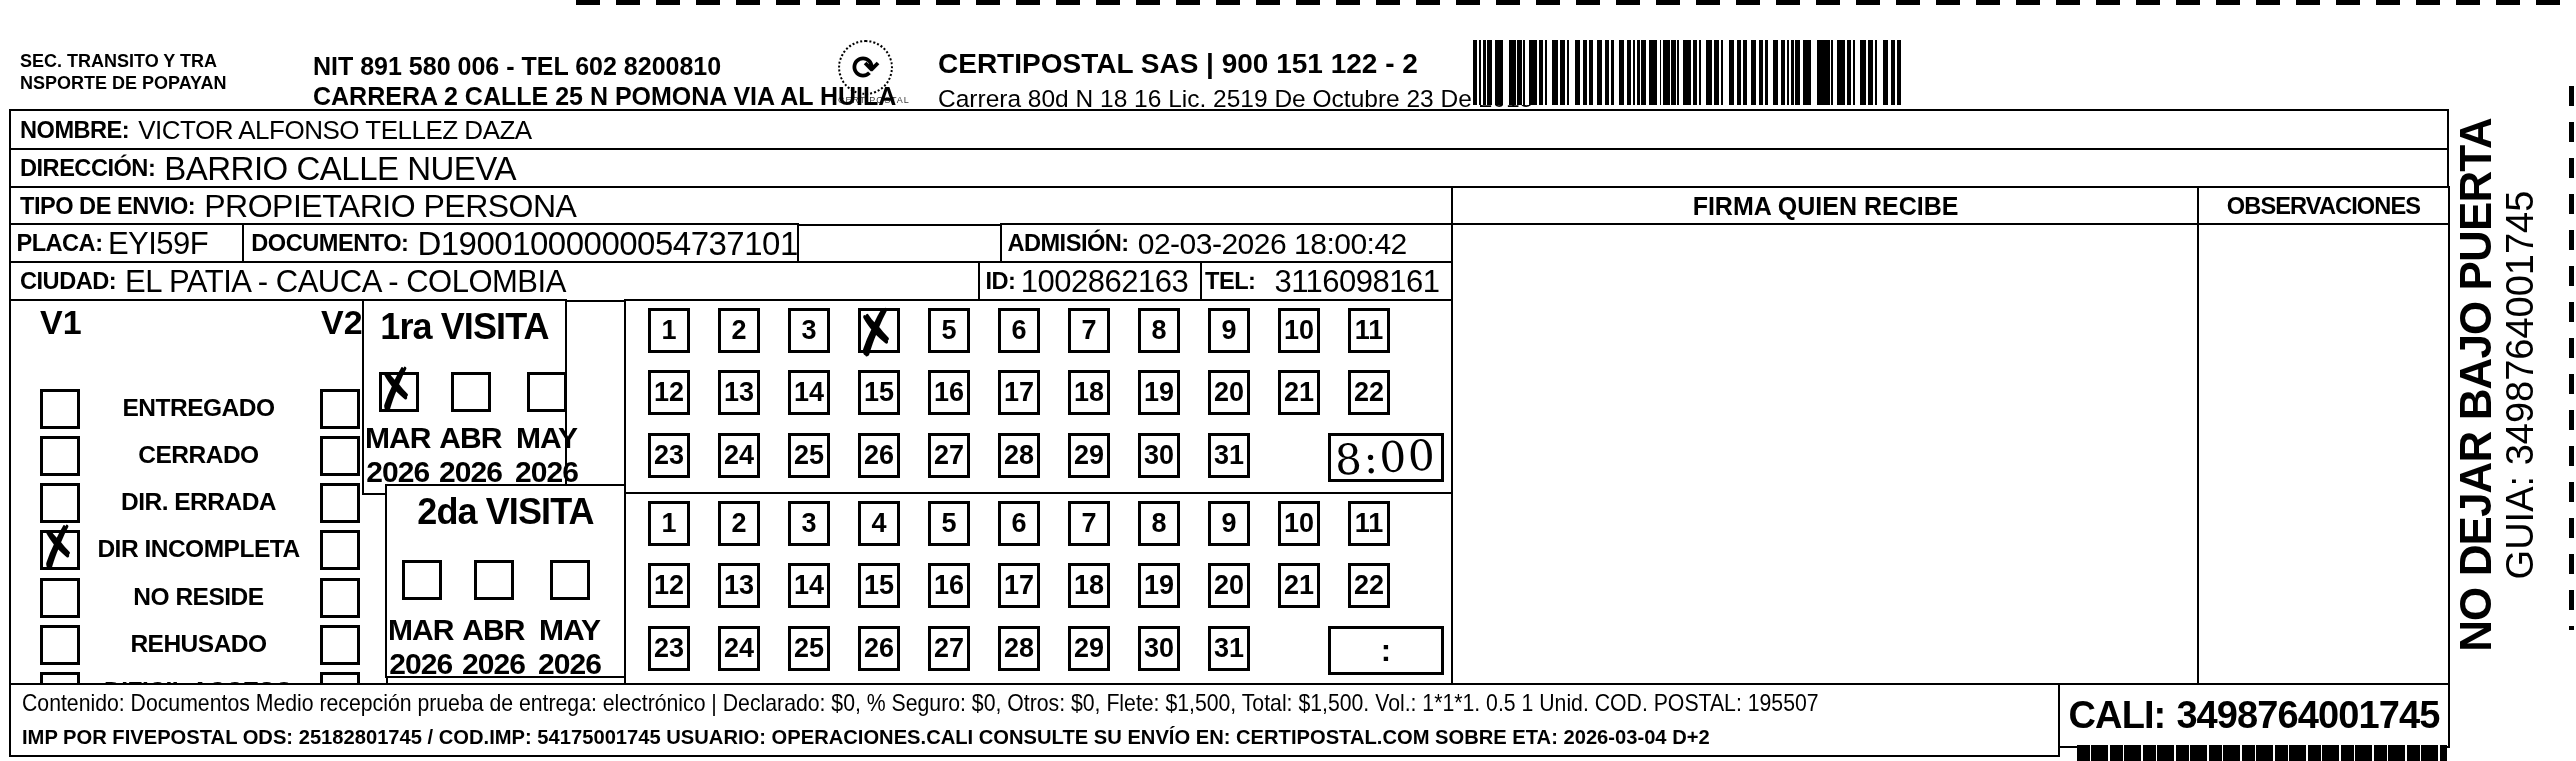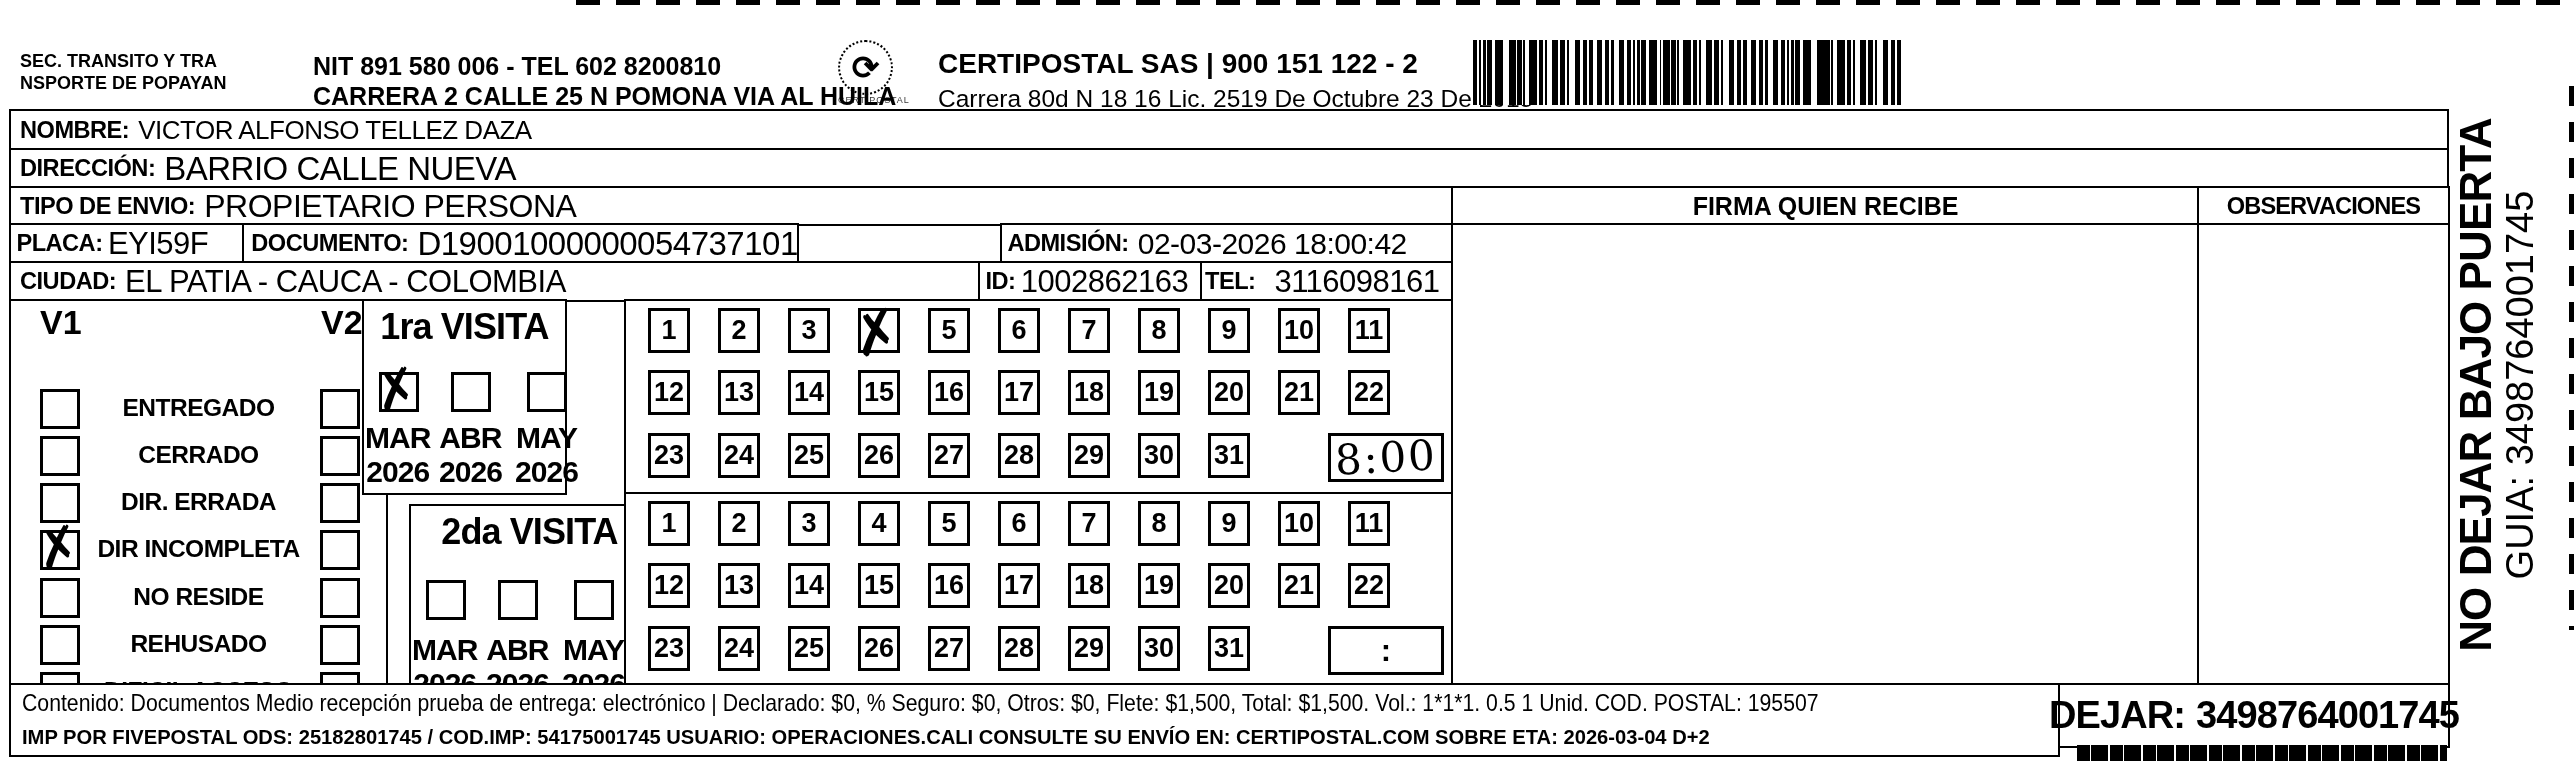--- a/index.html
+++ b/index.html
@@ -175,21 +175,21 @@
   <div class="vtitle">1ra VISITA</div>
 <span class="cb" style="left: 14.5px; top: 71px;">
       <span class="xmark">✗</span>
     </span>
     <div class="mlabel" style="left: -1.8px; top: 120px;">MAR<br>2026</div>
     <span class="cb" style="left: 87px; top: 71px;"></span>
     <div class="mlabel" style="left: 71px; top: 120px;">ABR<br>2026</div>
     <span class="cb" style="left: 163px; top: 71px;"></span>
     <div class="mlabel" style="left: 147px; top: 120px;">MAY<br>2026</div>
   </div>
-<div class="box" style="left:385px;top:504px;width:241px;height:194px;margin-left:24px;" id="visit-months-1">
+<div class="box" style="left:385px;top:484px;width:241px;height:194px;" id="visit-months-1">
   <div class="vtitle">2da VISITA</div>
 <span class="cb" style="left: 14.5px; top: 74px;"></span>
     <div class="mlabel" style="left: -1.8px; top: 127px;">MAR<br>2026</div>
     <span class="cb" style="left: 87px; top: 74px;"></span>
     <div class="mlabel" style="left: 71px; top: 127px;">ABR<br>2026</div>
     <span class="cb" style="left: 163px; top: 74px;"></span>
     <div class="mlabel" style="left: 147px; top: 127px;">MAY<br>2026</div>
   </div>
 
 <div class="box" style="left:624px;top:299px;width:830px;height:196px;" id="visit-grid-0">
@@ -278,21 +278,21 @@
   </div>
 
 <div class="box" style="left:1451px;top:223px;width:749px;height:463px;"></div>
 <div class="box" style="left:2197px;top:223px;width:253px;height:463px;"></div>
 
 <div class="box" style="left:9px;top:683px;width:2051px;height:74px;">
   <div class="abs footline" style="left:11px;top:5.4px;font-size:23.6px;font-weight:500;transform:scaleX(0.9);">Contenido: Documentos Medio recepción prueba de entrega: electrónico | Declarado: $0, % Seguro: $0, Otros: $0, Flete: $1,500, Total: $1,500. Vol.: 1*1*1. 0.5  1 Unid. COD. POSTAL: 195507</div>
   <div class="abs footline" style="left:11px;top:40px;font-size:21px;font-weight:bold;transform:scaleX(0.96);">IMP POR FIVEPOSTAL ODS: 25182801745 / COD.IMP: 54175001745 USUARIO: OPERACIONES.CALI CONSULTE SU ENVÍO EN: CERTIPOSTAL.COM SOBRE ETA: 2026-03-04 D+2</div>
 </div>
 <div class="box hdr-cell" style="left:2058px;top:683px;width:392px;height:65px;font-size:38px;font-weight:600;gap:11px;letter-spacing:-0.9px;">
-  <span>DEJAR:</span>
+  <span>CALI:</span>
   <span>3498764001745</span>
 </div>
 <div class="abs bbars" style="left:2077px;top:745px;width:370px;height:16.3px;"></div>
 
 <div class="abs sideways" style="left:2145px;top:338px;width:707px;height:94px;">
   <div style="font-weight:800;font-size:44px;letter-spacing:-0.9px;">NO DEJAR BAJO PUERTA</div>
   <div style="font-weight:500;font-size:38px;">GUIA: 3498764001745</div>
 </div>
 
 

